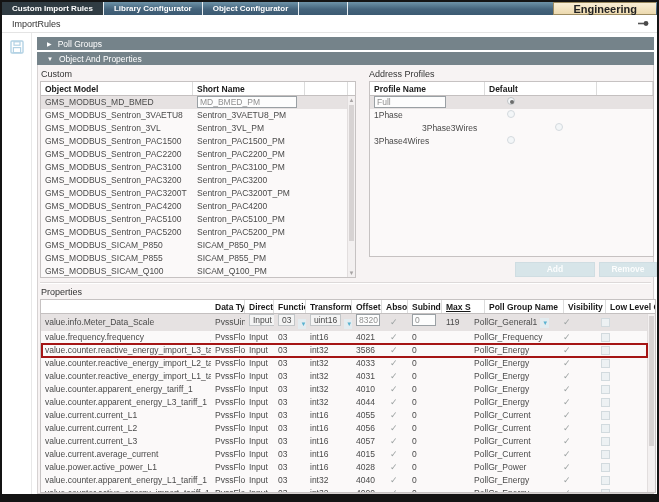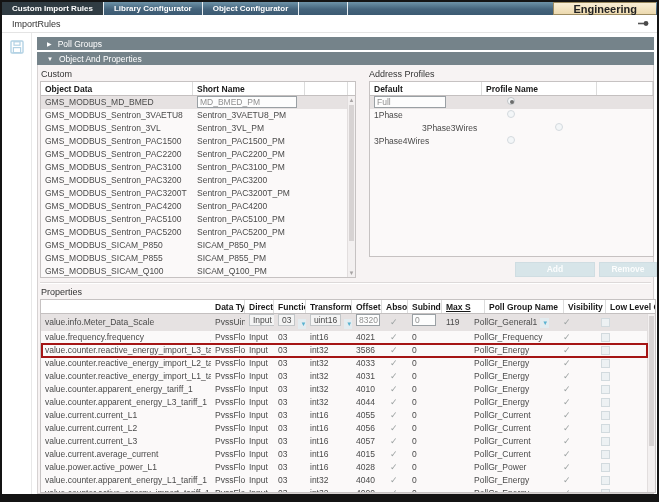--- a/index.html
+++ b/index.html
@@ -163,21 +163,21 @@
       <div class="sect-header" style="margin-bottom:0;">
         <span class="arrow">▼</span>
         <span>Object And Properties</span>
       </div>
 
       <div class="panel">
 
         <div class="panel-label" style="left:3px; top:4px;">Custom</div>
         <div class="grid" id="objects-grid" style="left:2px; top:16px; width:316px; height:197px;">
             <div class="g-head">
-              <div class="hc" style="width: 152px;">Object Data</div>
+              <div class="hc" style="width: 152px;">Object Model</div>
               <div class="hc" style="width: 112px;">Short Name</div>
               <div class="hc" style="width: 43px;"></div>
             </div>
           <div class="g-row sel">
               <div class="c" style="width: 152px;">GMS_MODBUS_MD_BMED</div>
               <div class="c" style="width: 112px;"><span class="tbox" style="width: 100px;">MD_BMED_PM</span></div>
             </div>
             <div class="g-row">
               <div class="c" style="width: 152px;">GMS_MODBUS_Sentron_3VAETU8</div>
               <div class="c" style="width: 112px;">Sentron_3VAETU8_PM</div>
@@ -233,22 +233,22 @@
             <div class="vscroll">
             <div class="arr up">▲</div>
             <div class="thumb" style="top:9px; height:136px;"></div>
             <div class="arr dn">▼</div>
           </div>
         </div>
 
         <div class="panel-label" style="left:331px; top:4px;">Address Profiles</div>
         <div class="grid" id="ap-grid" style="left:331px; top:16px; width:285px; height:176px;">
             <div class="g-head">
+              <div class="hc" style="width: 115px;">Profile Name</div>
               <div class="hc" style="width: 112px;">Default</div>
-              <div class="hc" style="width: 115px;">Profile Name</div>
               <div class="hc" style="width: 56px;"></div>
             </div>
             <div class="g-row sel">
               <div class="c" style="width: 115px;"><span class="tbox" style="width: 72px;">Full</span></div>
               <div class="c" style="width: 112px; padding-left: 22px;"><span class="radio on"></span></div>
             </div>
             <div class="g-row">
               <div class="c" style="width: 115px;">1Phase</div>
               <div class="c" style="width: 112px; padding-left: 22px;"><span class="radio"></span></div>
             </div>

